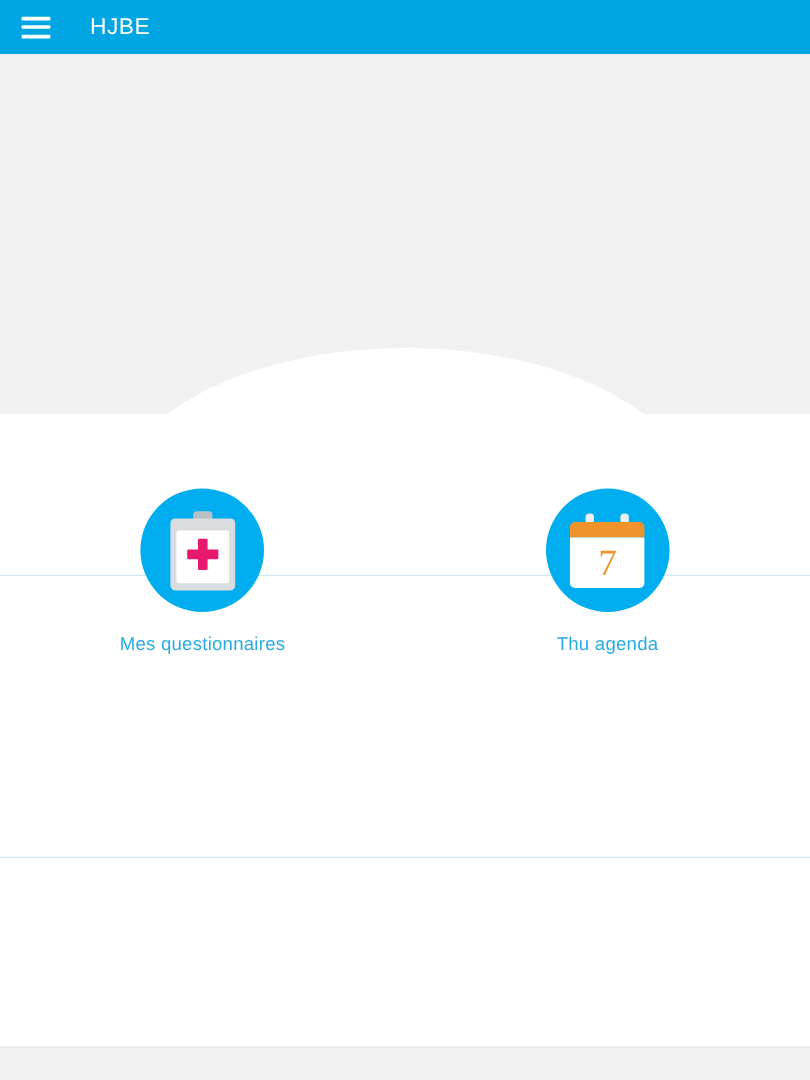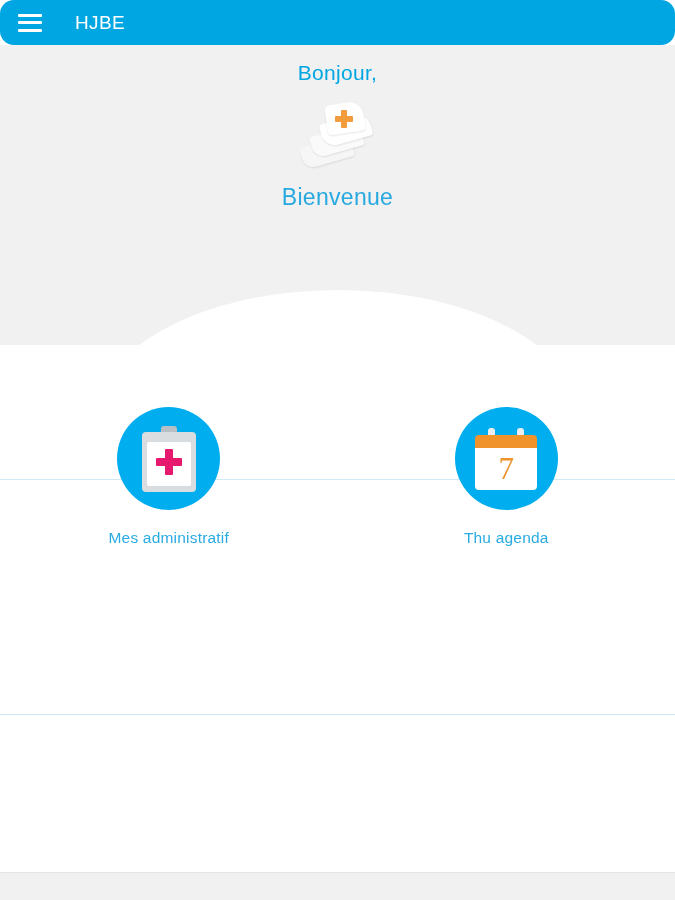--- a/index.html
+++ b/index.html
@@ -18,21 +18,20 @@
   
   .appbar {
     height: 45px;
     background: #00a6e2;
     display: flex;
     align-items: center;
     padding: 0 18px;
     box-sizing: border-box;
     position: relative;
     z-index: 20;
-    border-radius: 14px;
   }
   .hamburger {
     width: 24px;
     height: 18px;
     display: flex;
     flex-direction: column;
     justify-content: space-between;
     cursor: pointer;
   }
   .hamburger span {
@@ -387,52 +386,39 @@
 <div class="appbar">
   <div class="hamburger">
     <span></span>
     <span></span>
     <span></span>
   </div>
   <div class="appbar-title">HJBE</div>
 </div>
 
 <div class="hero">
-  <div class="hero-inner">
-    <div class="hero-greeting">Bonjour,</div>
-
-    <div class="hero-logo">
-      <div class="leaf l1"></div>
-      <div class="leaf l2"></div>
-      <div class="leaf l3"></div>
-      <div class="leaf l4"></div>
-      <div class="plus"></div>
-    </div>
-
-    <div class="hero-welcome">Bienvenue</div>
-  </div>
   <div class="hero-disc-shadow"></div>
   <div class="hero-disc"></div>
 </div>
 
 <div class="tiles">
 
   <div class="tile-row">
     <div class="divider-line"></div>
 
     <div class="tile">
       <div class="circle">
         <div class="ico-clipboard">
           <div class="cb-clip"></div>
           <div class="cb-body"></div>
           <div class="cb-paper"></div>
           <div class="cross"></div>
         </div>
       </div>
-      <div class="tile-label">Mes administratif</div>
+      <div class="tile-label">Mes questionnaires</div>
     </div>
 
     <div class="tile">
       <div class="circle">
         <div class="ico-cal">
           <div class="cal-ring r1"></div>
           <div class="cal-ring r2"></div>
           <div class="cal-top"></div>
           <div class="cal-body">7</div>
         </div>

